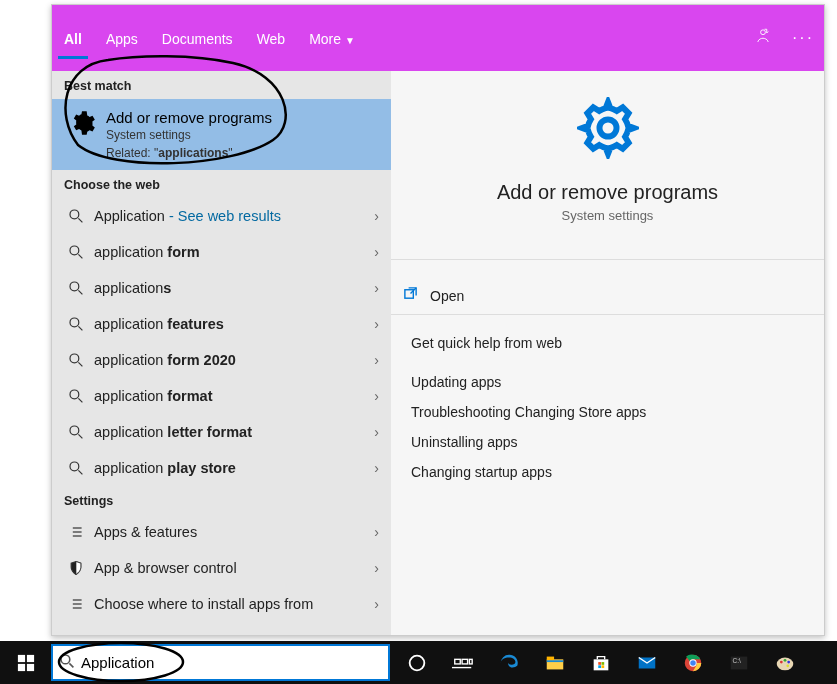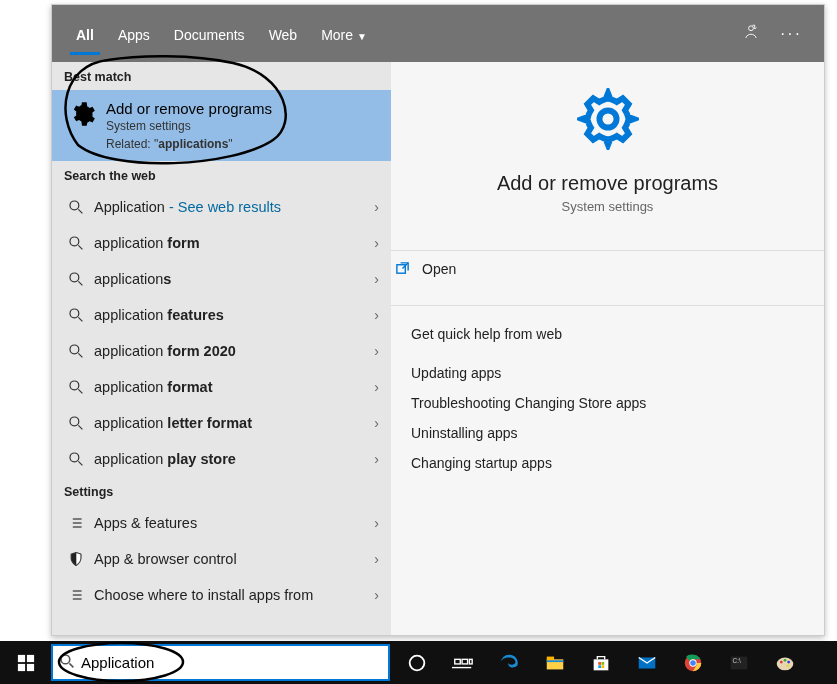--- a/index.html
+++ b/index.html
@@ -1,21 +1,21 @@
 <!DOCTYPE html>
 <html><head>
 <meta charset="utf-8">
 <style>
   * { box-sizing: border-box; margin: 0; padding: 0; font-family: "Segoe UI", sans-serif; }
   body { width: 837px; height: 684px; background: #fff; position: relative; overflow: hidden; }
 
   .panel { position: absolute; left: 51px; top: 4px; width: 774px; height: 632px; border: 1px solid #ccc; background: #fff; box-shadow: 0 2px 6px rgba(0,0,0,.25); display: flex; flex-direction: column; }
 
   
-  .tabs { height: 57px; background: #737373; display: flex; align-items: center; padding: 0 12px; }
+  .tabs { height: 66px; background: #d946ef; display: flex; align-items: center; padding: 0 0; }
   .tab { color: #fff; font-size: 14px; padding: 13px 12px 11px; cursor: pointer; position: relative; }
   .tab.active { font-weight: 600; }
   .tab.active::after { content:""; position:absolute; left:6px; right:6px; bottom:-1px; height:3px; background:#0078d7; }
   .tab .chev { margin-left:4px; font-size:10px; }
   .tabs-spacer { flex:1; }
   .tab-ico { color:#fff; padding:0 10px; cursor:pointer; font-size:16px; }
   .contact-ico svg { width:18px; height:18px; fill:none; stroke:#fff; stroke-width:1.2; }
   .more-dots { letter-spacing:2px; }
 
   .body { flex:1; display:flex; overflow:hidden; }
@@ -39,21 +39,21 @@
   .bold { font-weight:600; }
 
   .settings-icon svg { width:18px; height:18px; fill:#222; }
   .shield-icon svg { width:16px; height:16px; fill:#222; }
 
   
   .detail-gear svg { width:62px; height:62px; fill:none; stroke:#0078d7; stroke-width:2.3; }
   .detail-title { font-size:20px; color:#222; margin-top:18px; }
   .detail-sub { font-size:13px; color:#666; margin-top:4px; margin-bottom:36px; }
   .detail-actions { width:100%; border-top:1px solid #ddd; border-bottom:1px solid #ddd; padding:10px 0; }
-  .action-row { display:flex; align-items:flex-start; height:34px; padding:0 4px; font-size:14px; color:#222; cursor:pointer; }
+  .action-row { display:flex; align-items:flex-end; height:34px; padding:0 12px; font-size:14px; color:#222; cursor:pointer; }
   .action-row .open-icon svg { width:15px; height:15px; fill:none; stroke:#0078d7; stroke-width:1.5; }
   .action-row span.label { margin-left:12px; }
 
   .quick-help { width:100%; padding:20px 20px 0; }
   .quick-help-title { font-size:14px; font-weight:400; color:#222; margin-bottom:16px; }
   .help-link { font-size:14px; color:#222; padding:7px 0; cursor:pointer; }
 
   
   .taskbar { position:absolute; left:0; bottom:0; width:837px; height:43px; background:#101010; display:flex; align-items:center; }
   .start-btn { width:51px; height:43px; display:flex; align-items:center; justify-content:center; cursor:pointer; }
@@ -101,21 +101,21 @@
               <path d="M12 8.5a3.5 3.5 0 1 0 0 7 3.5 3.5 0 0 0 0-7zm9 3.5a7 7 0 0 0-.1-1.2l2.1-1.6-2-3.4-2.5 1a7 7 0 0 0-2-1.2L16 2h-4l-.5 2.6a7 7 0 0 0-2 1.2l-2.5-1-2 3.4 2.1 1.6A7 7 0 0 0 7 12c0 .4 0 .8.1 1.2L5 14.8l2 3.4 2.5-1c.6.5 1.3.9 2 1.2L12 22h4l.5-2.6c.7-.3 1.4-.7 2-1.2l2.5 1 2-3.4-2.1-1.6c.1-.4.1-.8.1-1.2z"></path>
             </svg>
         </div>
         <div class="txt">
           <div class="title">Add or remove programs</div>
           <div class="sub">System settings</div>
           <div class="rel"><span>Related: "</span><b>applications</b><span>"</span></div>
         </div>
       </div>
 
-      <div class="group-header">Search the web</div>
+      <div class="group-header">Choose the web</div>
       <div id="web-list">
           <div class="list-item">
     <span class="li-icon">
       <svg viewBox="0 0 20 20">
                 <circle cx="8" cy="8" r="5.5"></circle>
                 <line x1="13" y1="13" x2="18" y2="18"></line>
               </svg>
     </span>
     <span class="li-text"><span>Application</span><span class="bold"></span><span class="muted"> - See web results</span></span>
     <span class="li-chevron">›</span>

